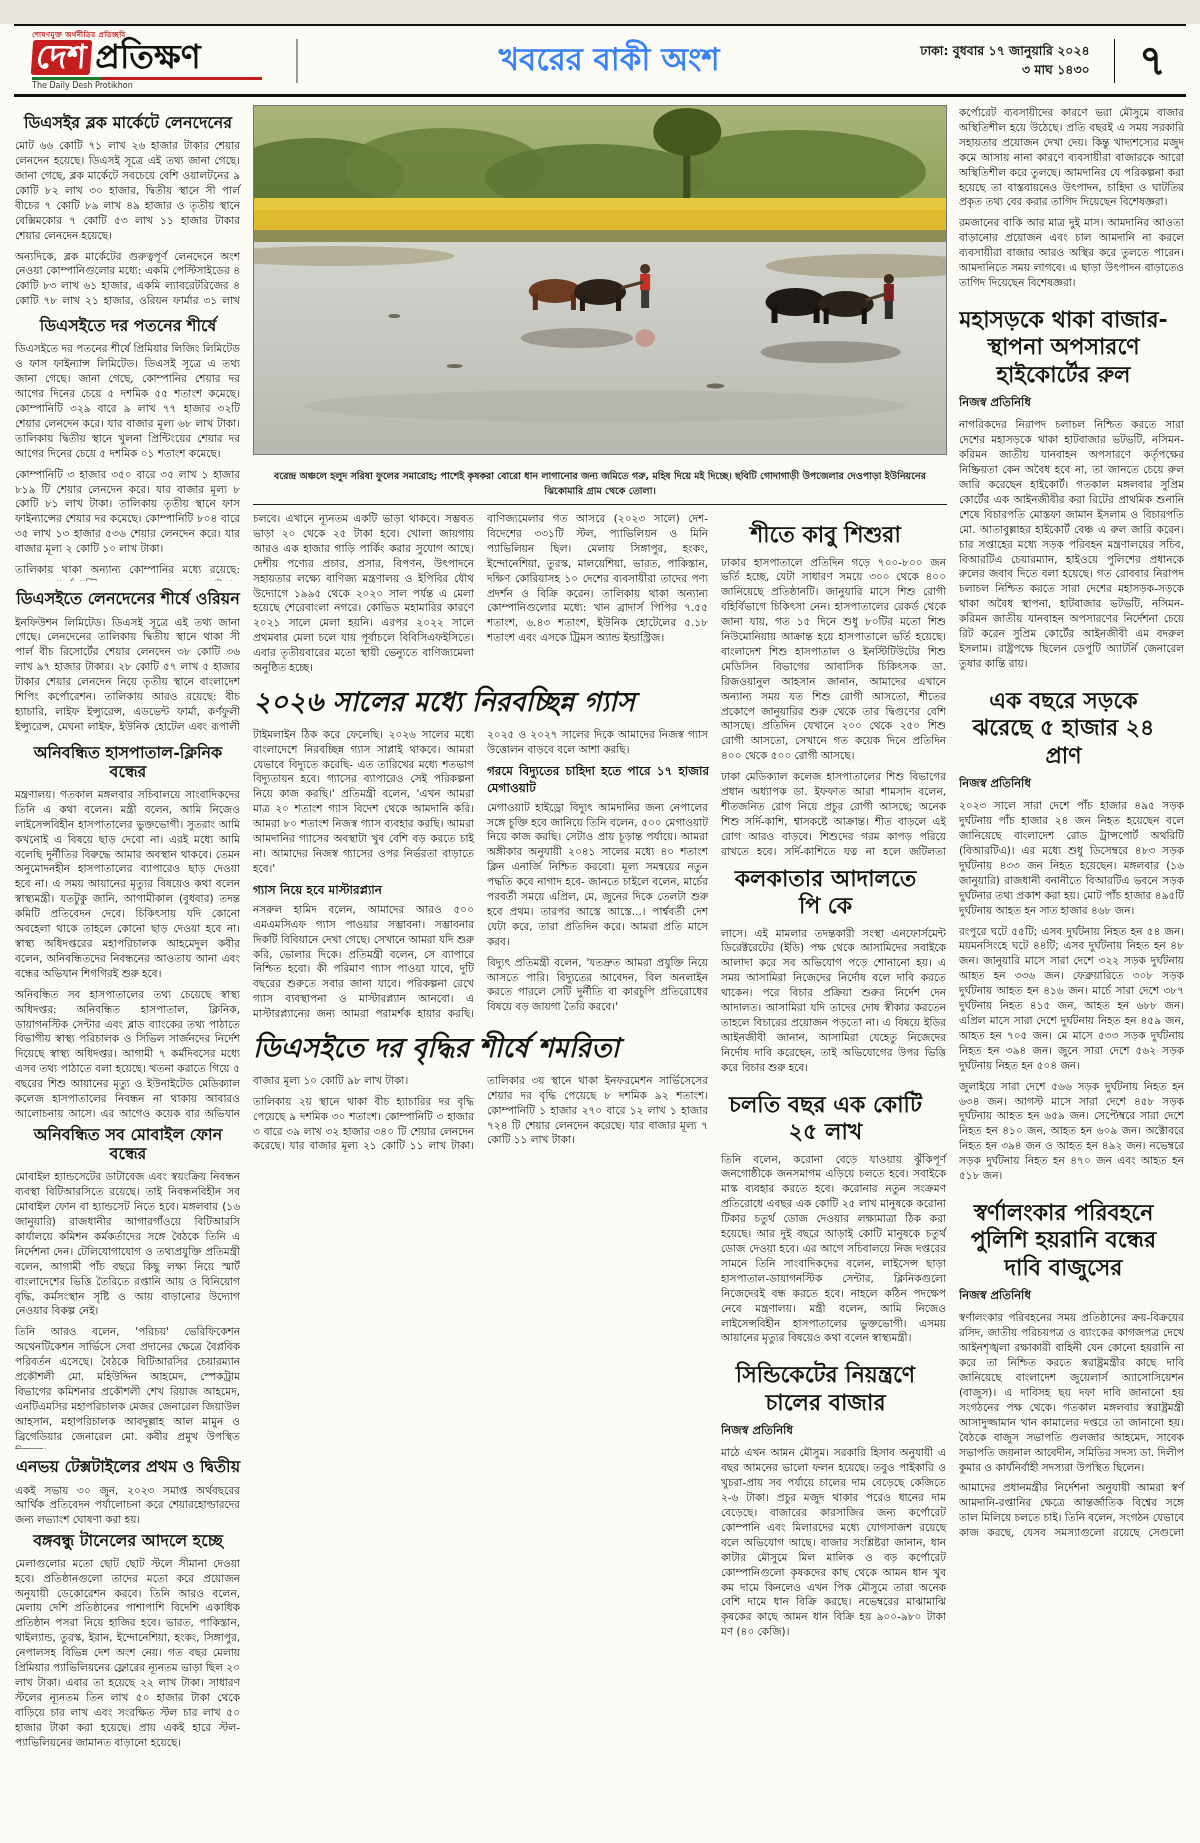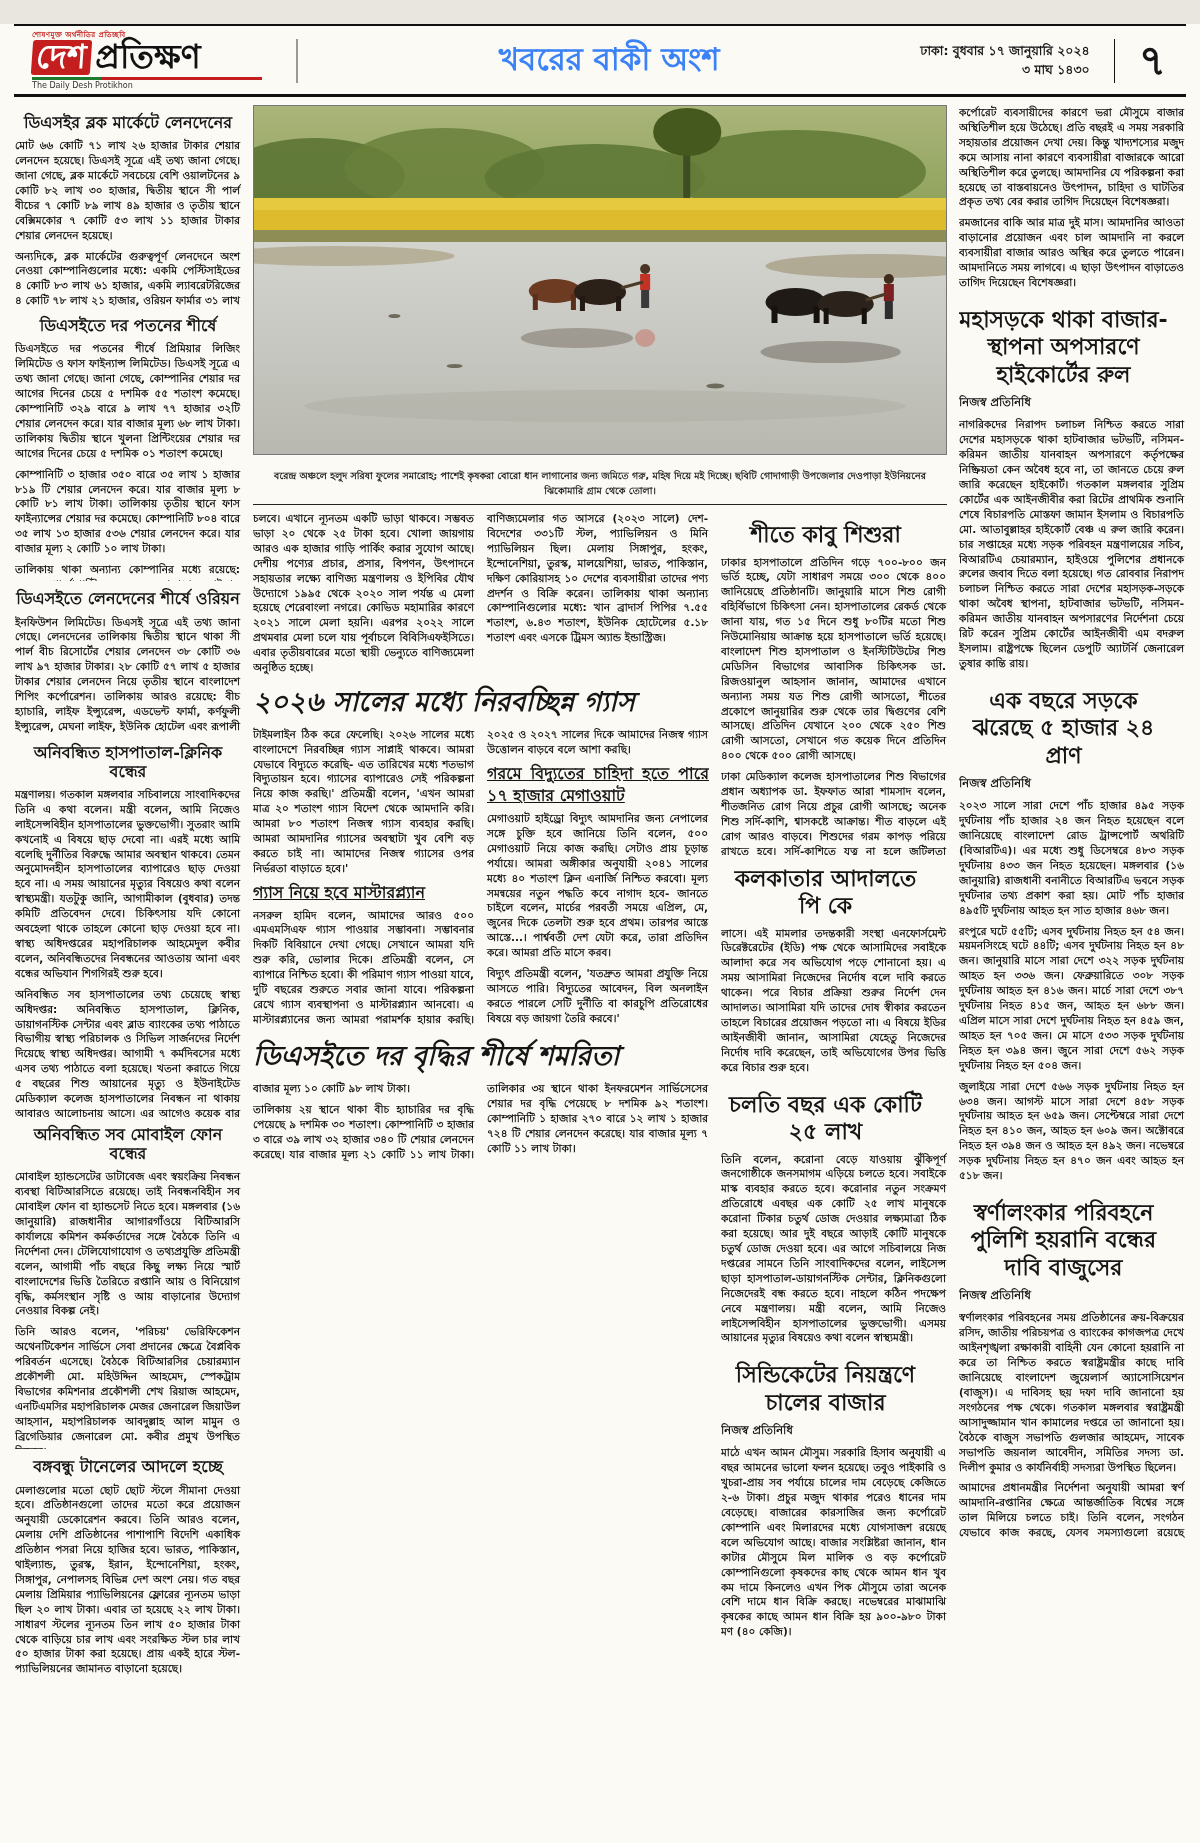--- a/index.html
+++ b/index.html
@@ -30,26 +30,26 @@
   .section-title{flex:1;text-align:center;font-size:31px;font-weight:800;color:#3b82f6;}
   .dateblock{text-align:right;font-size:12.5px;font-weight:bold;line-height:1.5;white-space:nowrap;}
   .date-divider{width:1px;height:44px;background:#111;margin:0 10px;}
   .pageno{font-size:42px;font-weight:800;line-height:1;padding-right:2px;}
   
   .main{
     display:grid;grid-template-columns:226px 1fr 226px;gap:12px;
     padding:8px 15px 0 15px;height:1760px;box-sizing:border-box;
   }
   .col{overflow:hidden;height:100%;}
-  p{margin:0 1px 6px 0;font-weight:bold;}
+  p{margin:0 1px 6px 0;}
   .body-txt{font-size:10.5px;line-height:1.42;text-align:justify;}
   .h-col{font-size:16px;font-weight:800;text-align:center;line-height:1.2;margin:8px 0 6px 0;}
   .h-big{font-size:27px;font-weight:800;text-align:left;line-height:1.25;margin:10px 0 8px 0;font-style:italic;}
   .h-mid{font-size:22px;font-weight:800;text-align:center;line-height:1.25;margin:10px 17px 6px 0;}
-  .h-sub{font-size:16px;font-weight:800;margin:6px 0 3px 0;text-decoration:underline;}
+  .h-sub{font-size:12px;font-weight:800;margin:6px 0 3px 0;}
   .byline{font-size:11.5px;font-weight:800;margin:2px 0 4px 0;}
   .clip{overflow:hidden;}
   
   .photo-wrap{border:1px solid #777;height:348px;overflow:hidden;background:#cfd0ca;}
   .photo-wrap svg{display:block;width:100%;height:100%;}
   .caption{font-size:9.5px;font-weight:bold;text-align:center;padding:14px 6px 5px 6px;color:#222;}
   .caption-rule{border-top:1px solid #222;margin-bottom:6px;}
   .center-cols{display:grid;grid-template-columns:1fr 226px;gap:12px;height:1360px;overflow:hidden;}
   .flow2{column-count:2;column-gap:12px;height:1360px;overflow:hidden;}
   .span-all{column-span:all;}
@@ -115,20 +115,26 @@
         <div class="body-txt clip mh330">
           <p>মন্ত্রণালয়। গতকাল মঙ্গলবার সচিবালয়ে সাংবাদিকদের তিনি এ কথা বলেন। মন্ত্রী বলেন, আমি নিজেও লাইসেন্সবিহীন হাসপাতালের ভুক্তভোগী। সুতরাং আমি কখনোই এ বিষয়ে ছাড় দেবো না। এরই মধ্যে আমি বলেছি দুর্নীতির বিরুদ্ধে আমার অবস্থান থাকবে। তেমন অনুমোদনহীন হাসপাতালের ব্যাপারেও ছাড় দেওয়া হবে না। এ সময় আয়ানের মৃত্যুর বিষয়েও কথা বলেন স্বাস্থ্যমন্ত্রী। যতটুকু জানি, আগামীকাল (বুধবার) তদন্ত কমিটি প্রতিবেদন দেবে। চিকিৎসায় যদি কোনো অবহেলা থাকে তাহলে কোনো ছাড় দেওয়া হবে না। স্বাস্থ্য অধিদপ্তরের মহাপরিচালক আহমেদুল কবীর বলেন, অনিবন্ধিতদের নিবন্ধনের আওতায় আনা এবং বন্ধের অভিযান শিগগিরই শুরু হবে।</p>
           <p>অনিবন্ধিত সব হাসপাতালের তথ্য চেয়েছে স্বাস্থ্য অধিদপ্তর: অনিবন্ধিত হাসপাতাল, ক্লিনিক, ডায়াগনস্টিক সেন্টার এবং ব্লাড ব্যাংকের তথ্য পাঠাতে বিভাগীয় স্বাস্থ্য পরিচালক ও সিভিল সার্জনদের নির্দেশ দিয়েছে স্বাস্থ্য অধিদপ্তর। আগামী ৭ কর্মদিবসের মধ্যে এসব তথ্য পাঠাতে বলা হয়েছে। খতনা করাতে গিয়ে ৫ বছরের শিশু আয়ানের মৃত্যু ও ইউনাইটেড মেডিক্যাল কলেজ হাসপাতালের নিবন্ধন না থাকায় আবারও আলোচনায় আসে। এর আগেও কয়েক বার অভিযান চালিয়েছে অধিদপ্তর।</p>
         </div>
       </div>
       <div>
         <div class="h-col">অনিবন্ধিত সব মোবাইল ফোন বন্ধের</div>
         <div class="body-txt clip mh280">
           <p>মোবাইল হ্যান্ডসেটের ডাটাবেজ এবং স্বয়ংক্রিয় নিবন্ধন ব্যবস্থা বিটিআরসিতে রয়েছে। তাই নিবন্ধনবিহীন সব মোবাইল ফোন বা হ্যান্ডসেট নিতে হবে। মঙ্গলবার (১৬ জানুয়ারি) রাজধানীর আগারগাঁওয়ে বিটিআরসি কার্যালয়ে কমিশন কর্মকর্তাদের সঙ্গে বৈঠকে তিনি এ নির্দেশনা দেন। টেলিযোগাযোগ ও তথ্যপ্রযুক্তি প্রতিমন্ত্রী বলেন, আগামী পাঁচ বছরে কিছু লক্ষ্য নিয়ে স্মার্ট বাংলাদেশের ভিত্তি তৈরিতে রপ্তানি আয় ও বিনিয়োগ বৃদ্ধি, কর্মসংস্থান সৃষ্টি ও আয় বাড়ানোর উদ্যোগ নেওয়ার বিকল্প নেই।</p>
           <p>তিনি আরও বলেন, 'পরিচয়' ভেরিফিকেশন অথেনটিকেশন সার্ভিসে সেবা প্রদানের ক্ষেত্রে বৈপ্লবিক পরিবর্তন এসেছে। বৈঠকে বিটিআরসির চেয়ারম্যান প্রকৌশলী মো. মহিউদ্দিন আহমেদ, স্পেকট্রাম বিভাগের কমিশনার প্রকৌশলী শেখ রিয়াজ আহমেদ, এনটিএমসির মহাপরিচালক মেজর জেনারেল জিয়াউল আহসান, মহাপরিচালক আবদুল্লাহ আল মামুন ও ব্রিগেডিয়ার জেনারেল মো. কবীর প্রমুখ উপস্থিত ছিলেন।</p>
+        </div>
+      </div>
+      <div>
+        <div class="h-col">এনভয় টেক্সটাইলের প্রথম ও দ্বিতীয়</div>
+        <div class="body-txt clip mh40">
+          <p>একই সভায় ৩০ জুন, ২০২৩ সমাপ্ত অর্থবছরের আর্থিক প্রতিবেদন পর্যালোচনা করে শেয়ারহোল্ডারদের জন্য লভ্যাংশ ঘোষণা করা হয়।</p>
         </div>
       </div>
       <div>
         <div class="h-col">বঙ্গবন্ধু টানেলের আদলে হচ্ছে</div>
         <div class="body-txt clip mh200">
           <p>মেলাগুলোর মতো ছোট ছোট স্টলে সীমানা দেওয়া হবে। প্রতিষ্ঠানগুলো তাদের মতো করে প্রয়োজন অনুযায়ী ডেকোরেশন করবে। তিনি আরও বলেন, মেলায় দেশি প্রতিষ্ঠানের পাশাপাশি বিদেশি একাধিক প্রতিষ্ঠান পসরা নিয়ে হাজির হবে। ভারত, পাকিস্তান, থাইল্যান্ড, তুরস্ক, ইরান, ইন্দোনেশিয়া, হংকং, সিঙ্গাপুর, নেপালসহ বিভিন্ন দেশ অংশ নেয়। গত বছর মেলায় প্রিমিয়ার প্যাভিলিয়নের ফ্লোরের ন্যূনতম ভাড়া ছিল ২০ লাখ টাকা। এবার তা হয়েছে ২২ লাখ টাকা। সাধারণ স্টলের ন্যূনতম তিন লাখ ৫০ হাজার টাকা থেকে বাড়িয়ে চার লাখ এবং সংরক্ষিত স্টল চার লাখ ৫০ হাজার টাকা করা হয়েছে। প্রায় একই হারে স্টল-প্যাভিলিয়নের জামানত বাড়ানো হয়েছে।</p>
         </div>
       </div>
     </div>
 

